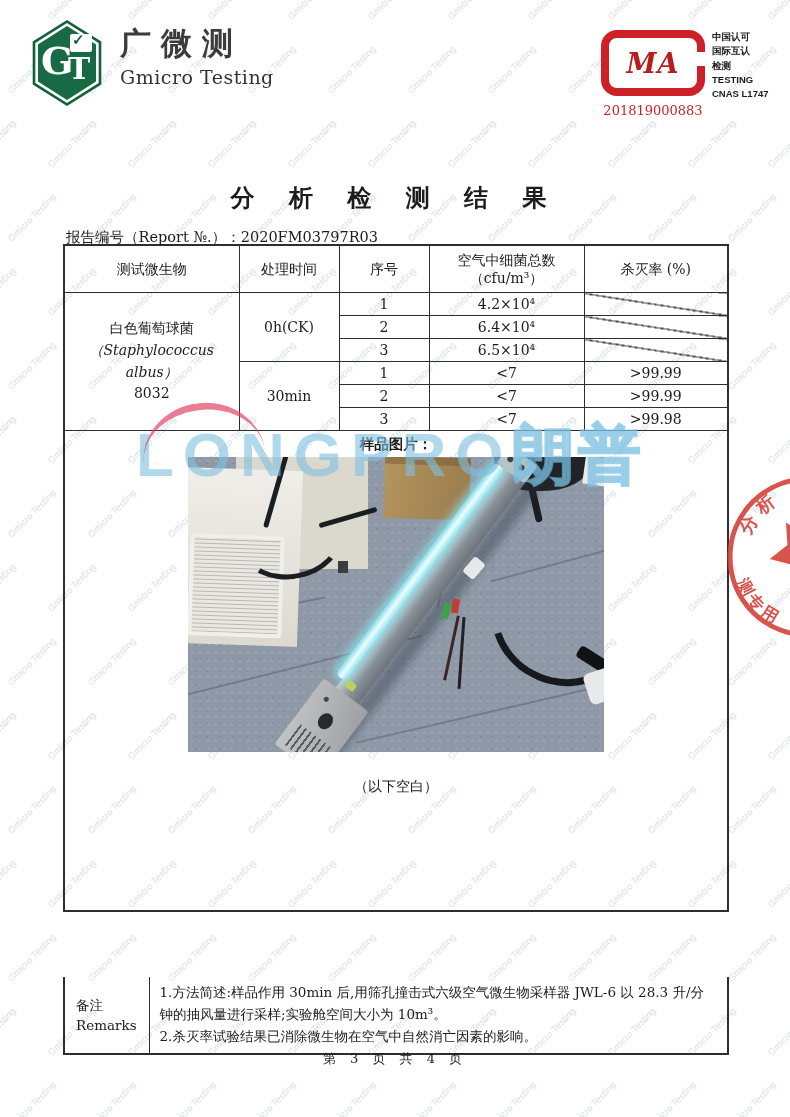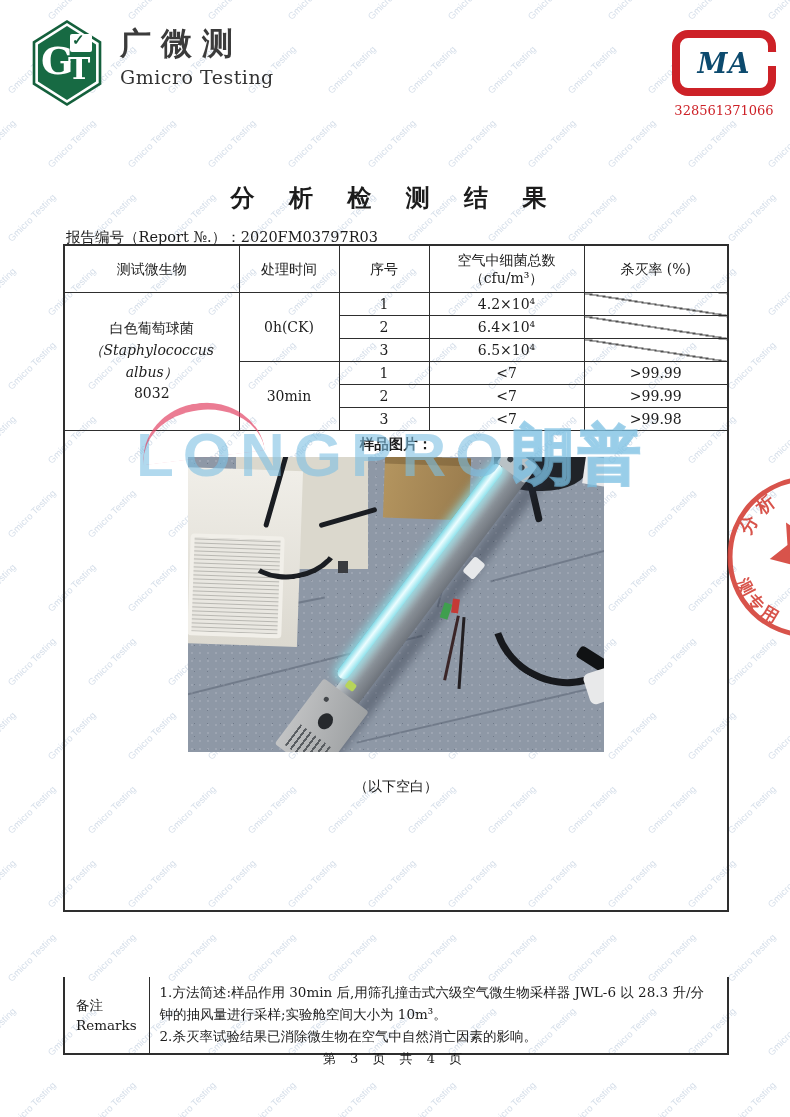--- a/index.html
+++ b/index.html
@@ -26,21 +26,21 @@
   .gt-check { position:absolute; left:2px; top:-3px; color:#14603c; font-size:15px; font-weight:bold; }
   .brand-text { margin-left:14px; padding-top:6px; }
   .brand-cn { font-size:31px; font-weight:bold; color:#3b3b3b; letter-spacing:10px; line-height:1.15; }
   .brand-en { font-size:19px; color:#333; margin-top:4px; letter-spacing:0.5px; }
   
   .certs { position:absolute; right:14px; top:26px; display:flex; align-items:flex-start; gap:7px; z-index:2; }
   .cma-block { text-align:center; padding-top:4px; }
   .cma-mark { position:relative; width:88px; height:50px; border:8px solid #cd2127; border-radius:16px;
               display:flex; align-items:center; justify-content:center; background:#fff; }
   .cma-notch { position:absolute; right:-10px; top:14px; width:12px; height:14px; background:#fff; }
-  .cma-ma { color:#0c4a6e; font-size:27px; font-weight:bold; font-style:italic; letter-spacing:1px; }
+  .cma-ma { color:#b91c1c; font-size:27px; font-weight:bold; font-style:italic; letter-spacing:1px; }
   .cma-no { margin-top:7px; color:#cd2127; font-size:13px; font-family:"DejaVu Serif",serif; }
   .ilac { position:relative; width:70px; height:70px; border-radius:50%; margin-top:4px; overflow:hidden;
     background:
       repeating-radial-gradient(circle at 50% -35%, rgba(62,151,204,0) 0 3.5px, rgba(62,151,204,.55) 3.5px 5px),
       repeating-radial-gradient(circle at 50% 135%, rgba(62,151,204,0) 0 3.5px, rgba(62,151,204,.55) 3.5px 5px);
   }
   .ilac-band { position:absolute; left:0; right:0; top:26px; height:18px; background:#fff;
                display:flex; align-items:center; justify-content:center; }
   .ilac-txt { color:#2f86c0; font-family:"Liberation Sans",sans-serif; font-size:13.5px; font-weight:bold; }
   .cnas-mark { position:relative; width:100px; height:64px; margin-top:6px; }
@@ -320,21 +320,28 @@
       <div class="brand-en">Gmicro Testing</div>
     </div>
   </div>
 
   <div class="certs">
     <div class="cma-block">
       <div class="cma-mark">
         <span class="cma-notch"></span>
         <span class="cma-ma">MA</span>
       </div>
-      <div class="cma-no">328561371066</div>
+      <div class="cma-no">201819000883</div>
+    </div>
+    <div class="cnas-lines">
+      <div>中国认可</div>
+      <div>国际互认</div>
+      <div>检测</div>
+      <div>TESTING</div>
+      <div>CNAS L1747</div>
     </div>
   </div>
 
   <div class="result-cn">分 析 检 测 结 果</div>
 
   <div class="report-line">
     <span>报告编号（Report №.）：</span><span>2020FM03797R03</span>
   </div>
 
   <table class="tbl">

